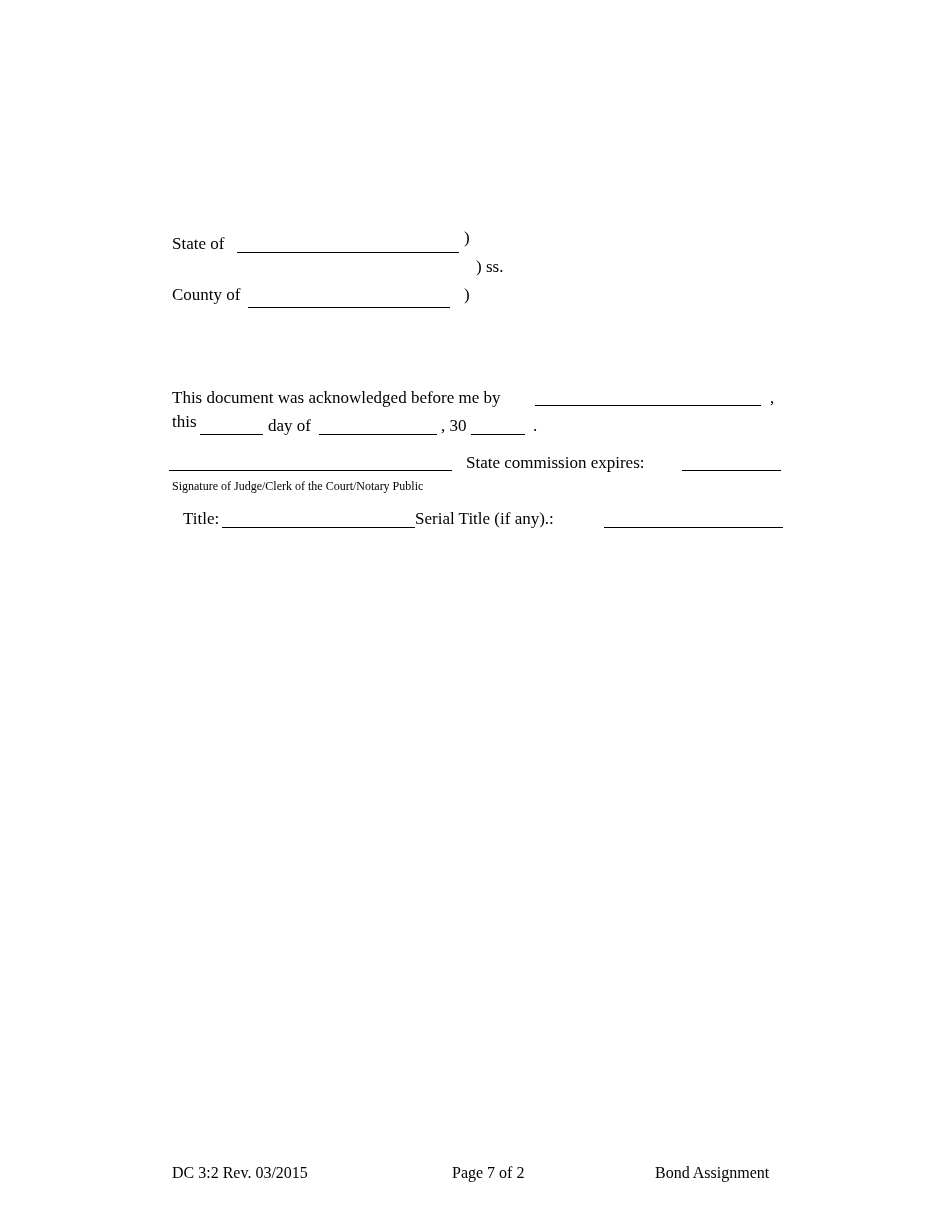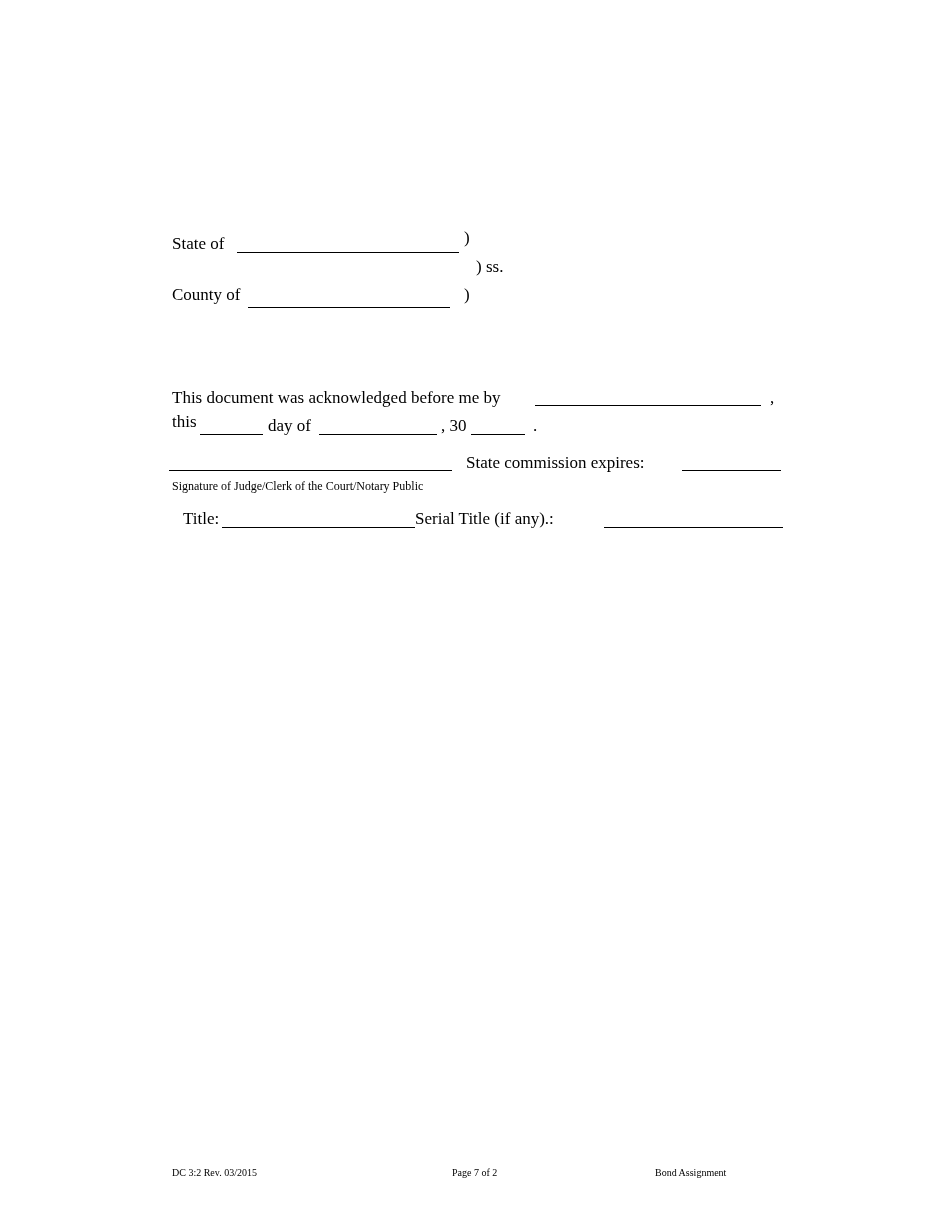--- a/index.html
+++ b/index.html
@@ -19,21 +19,21 @@
       position: absolute;
       white-space: nowrap;
       font-size: 17px;
       line-height: 20px;
     }
     .small {
       font-size: 12px;
       line-height: 16px;
     }
     .footer {
-      font-size: 10px;
+      font-size: 16px;
       line-height: 16px;
     }
     .ul {
       position: absolute;
       height: 0;
       border-top: 1.3px solid #000000;
     }
   </style>
 </head>
 <body>

